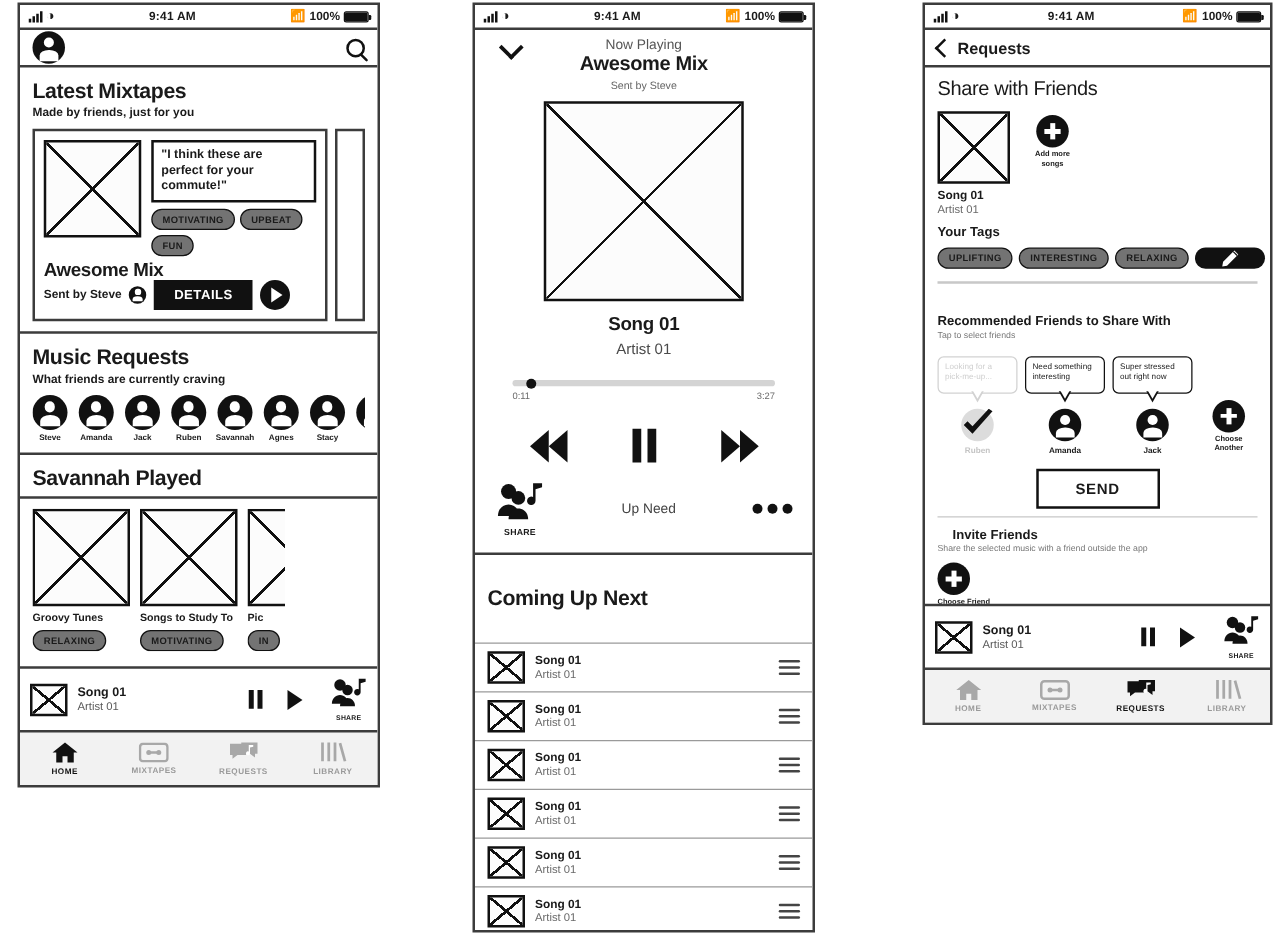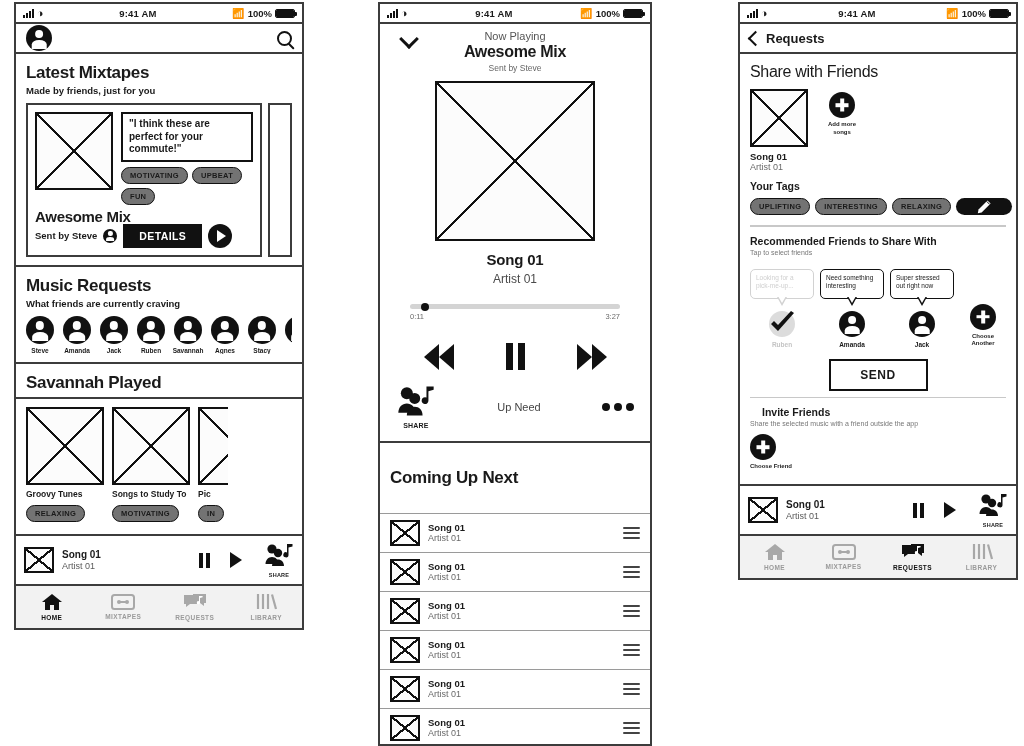--- a/index.html
+++ b/index.html
@@ -653,21 +653,21 @@
           <svg width="16" height="16" viewBox="0 0 16 16">
               <path d="M11.5 1.4 14.6 4.5 5.6 13.5 1.8 14.2 2.5 10.4z" fill="#fff"></path>
               <path d="M10.6 2.3 13.7 5.4" stroke="#111" stroke-width="1"></path>
             </svg>
         </span>
       </div>
     </div>
 
     <div class="hr"></div>
 
-    <div class="sec" style="padding-top:8px;padding-bottom:6px;">
+    <div class="sec" style="padding-top:24px;padding-bottom:6px;">
       <div class="rec-h">Recommended Friends to Share With</div>
       <div class="rec-sub">Tap to select friends</div>
 
       <div class="bubbles">
         <div class="bcol">
           <div class="bubble faded">Looking for a pick-me-up...</div>
           <div class="check-wrap">
             <span class="check-bg"></span>
             <svg width="26" height="26" viewBox="0 0 26 26" style="position:absolute;inset:0;">
                 <path d="M2 13 L9 20 L25 2 L22 0 L9 14 L5 10 Z" fill="#111"></path>

